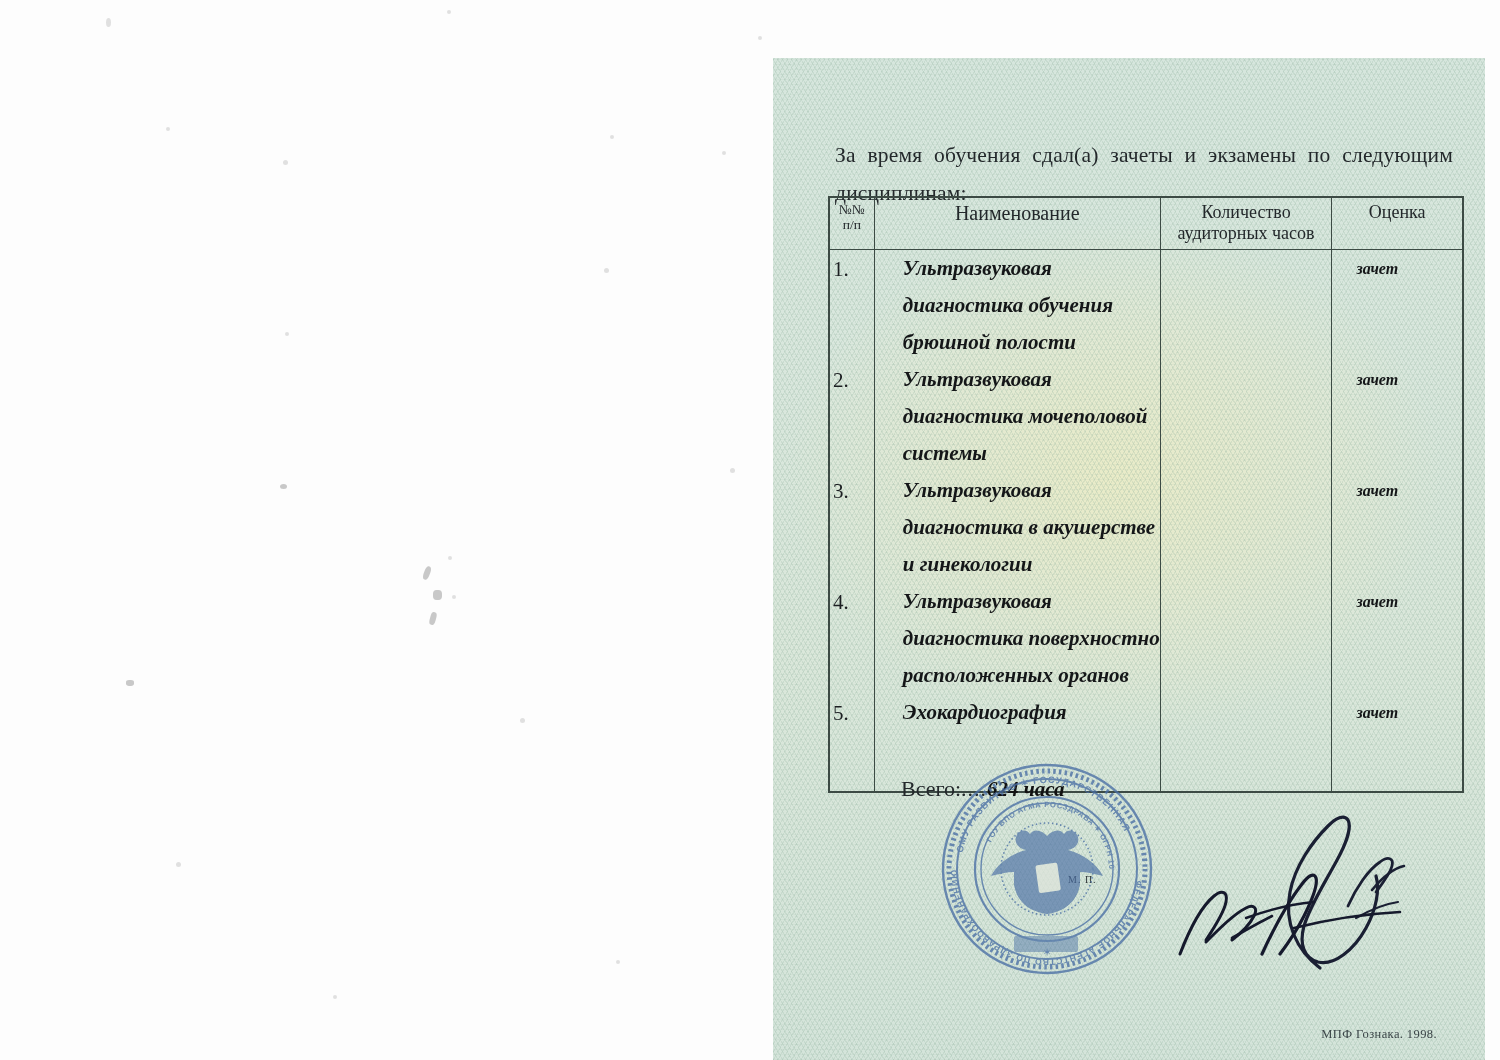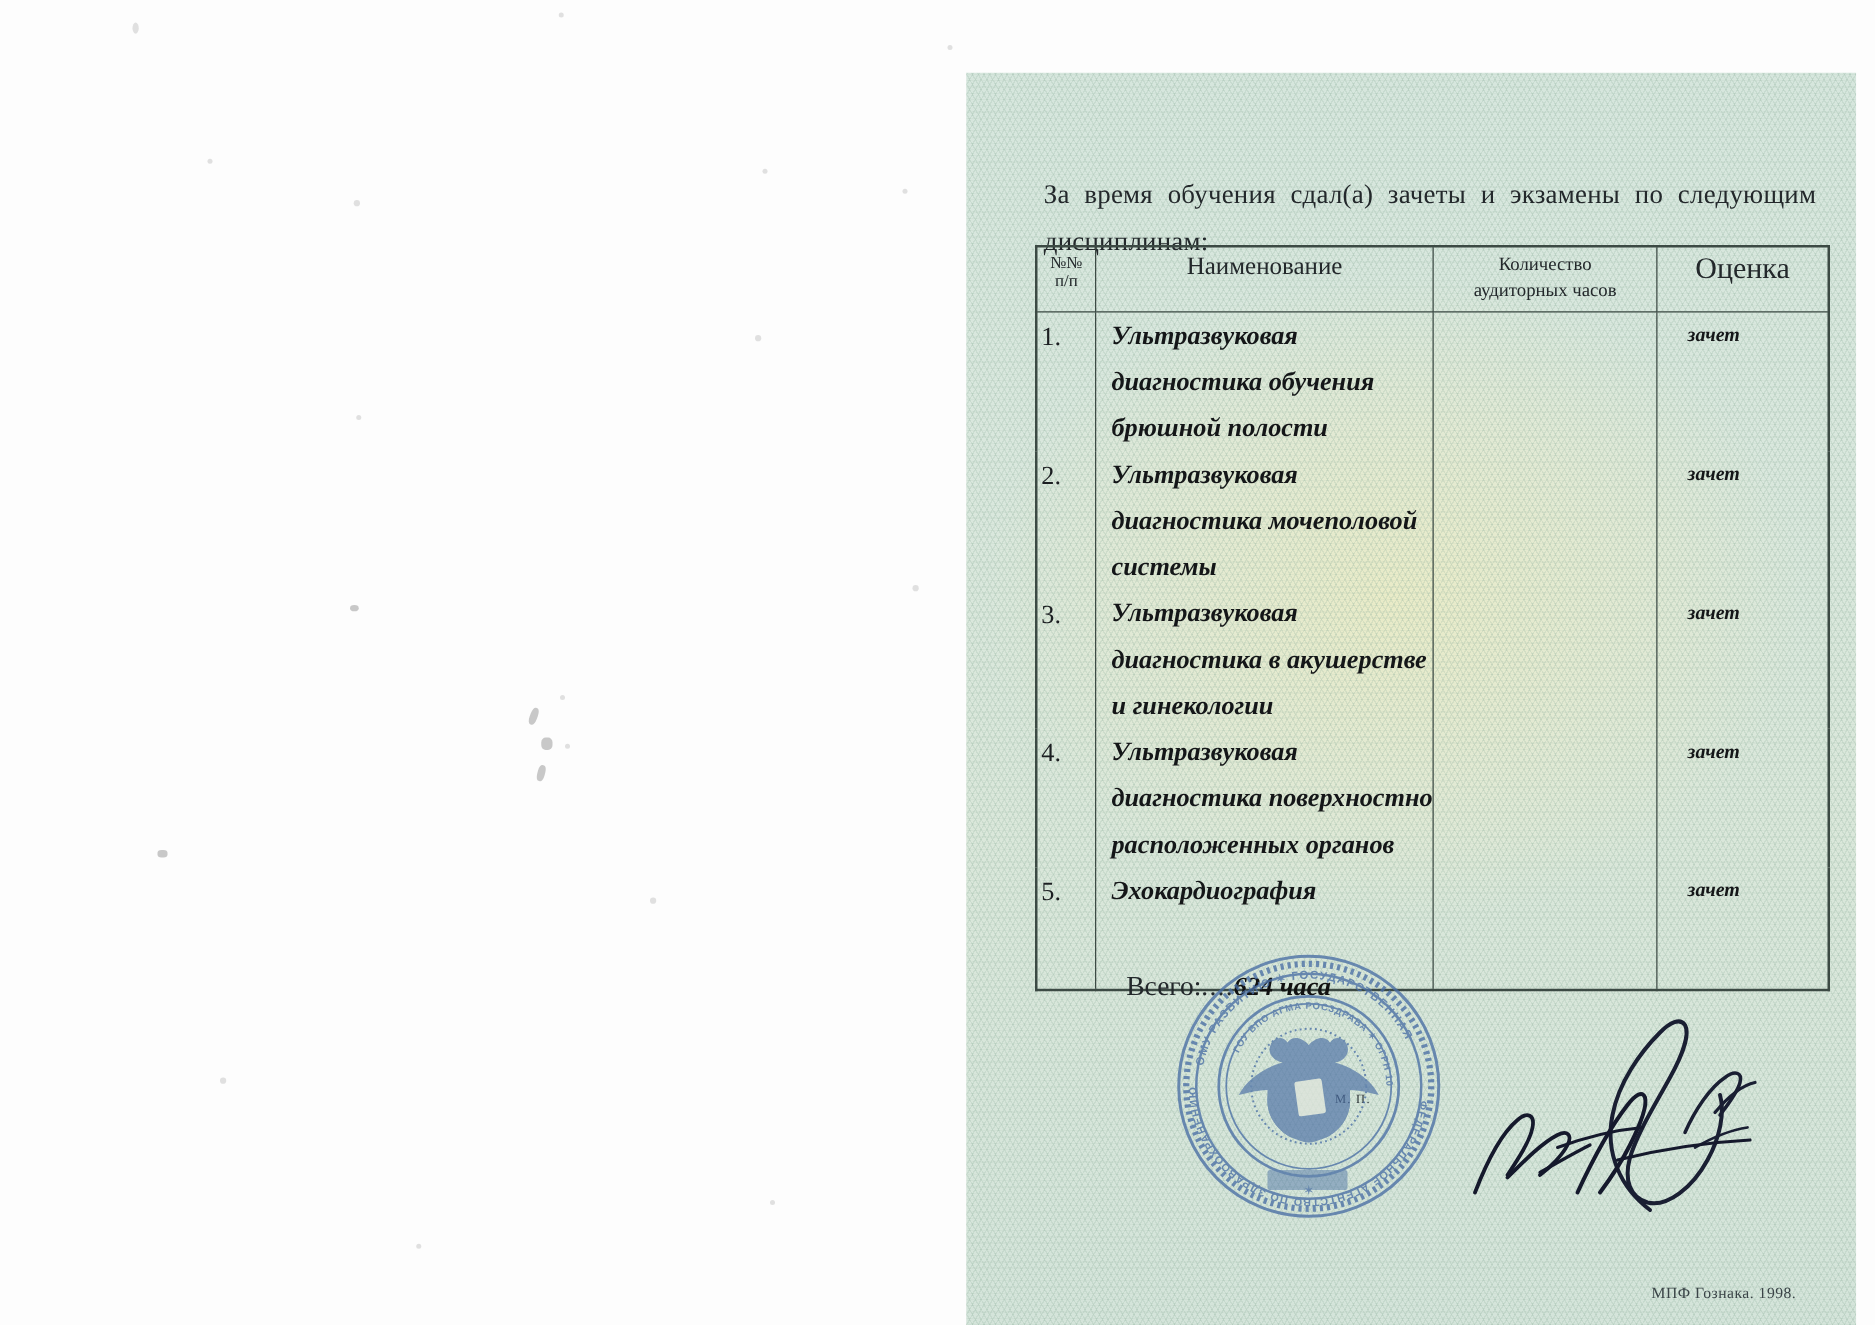--- a/index.html
+++ b/index.html
@@ -72,32 +72,32 @@
   thead th {
     border-bottom:1.6px solid #3c4a44;
     font-weight:400;
     color:#23282b;
     padding:4px 2px 5px;
     text-align:center;
     vertical-align:middle;
   }
   th.h-num   { font-size:13.5px; line-height:15px; }
   th.h-name  { font-size:20px; }
-  th.h-hours { font-size:15px; line-height:21px; }
-  th.h-mark  { font-size:24px; }
+  th.h-hours { font-size:18px; line-height:21px; }
+  th.h-mark  { font-size:18px; }
 
   tbody td { padding:0; }
   td.d-num {
     font-size:21px; color:#1c1f22;
     padding:1px 0 0 3px; text-align:left;
     line-height:37px; height:37px;
   }
   td.d-name {
     font-size:21px; font-weight:bold; font-style:italic;
-    color:#141618; padding-left:12px; line-height:37px;
+    color:#141618; padding-left:28px; line-height:37px;
   }
   td.d-name .ln { display:block; height:37px; white-space:nowrap; }
   td.d-hours { }
   td.d-mark {
     font-size:16px; font-weight:bold; font-style:italic;
     color:#141618; padding-left:24px; line-height:37px; height:37px;
   }
   tr.filler td { height:60px; }
 
   

